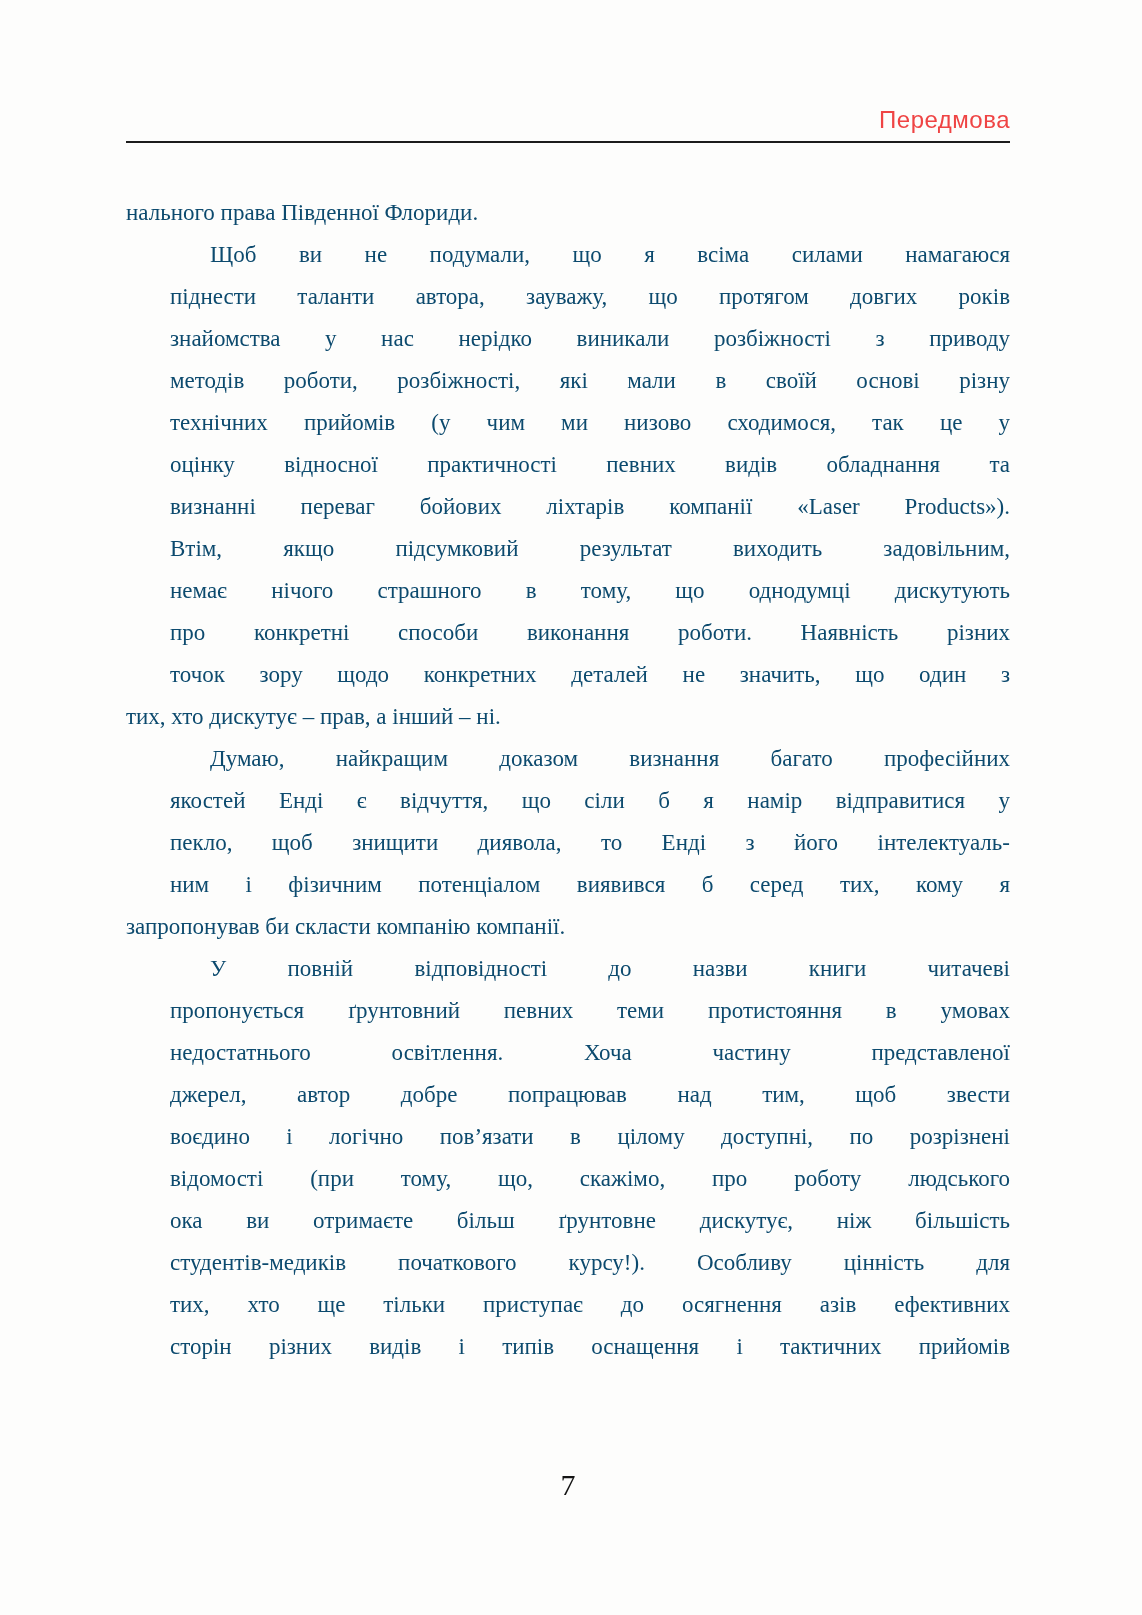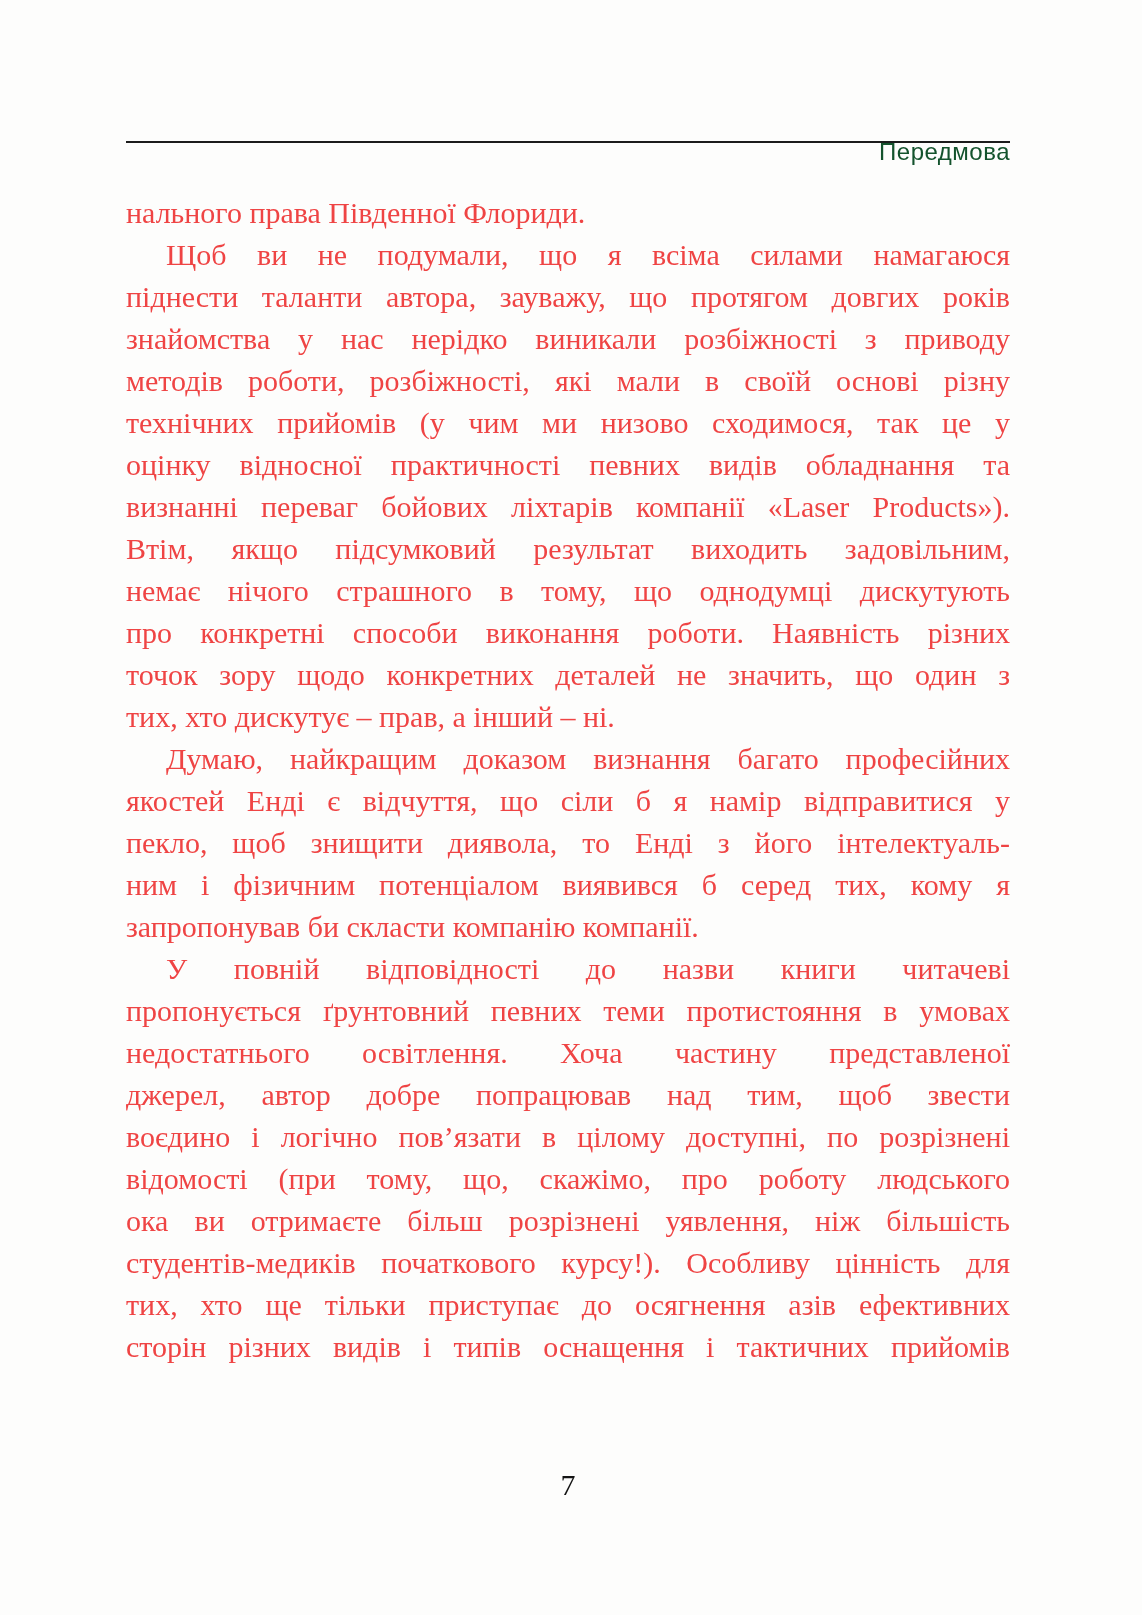--- a/index.html
+++ b/index.html
@@ -12,49 +12,49 @@
     overflow: hidden;
   }
   .page-header {
     position: absolute;
     top: 106px;
     left: 126px;
     right: 132px;
     text-align: right;
     font-family: "Liberation Sans", sans-serif;
     font-size: 24px;
-    color: #14532d;
+    color: #ef4444;
     letter-spacing: 0.5px;
-    margin-top: 32px;
   }
   .header-rule {
     position: absolute;
     top: 141px;
     left: 126px;
     right: 132px;
     height: 2px;
     background: #1c1c1c;
   }
   .text-block {
     position: absolute;
     top: 192px;
     left: 126px;
     width: 884px;
     overflow: hidden;
   }
   .line {
     font-family: "Liberation Serif", serif;
-    font-size: 30px;
+    font-size: 23px;
     line-height: 42px;
-    color: #ef4444;
+    color: #0c4a6e;
     white-space: normal;
   }
   .line.just {
     text-align: justify;
     text-align-last: justify;
+    margin-left: 44px;
   }
   .line.indent {
     text-indent: 40px;
   }
   .page-number {
     position: absolute;
     top: 1468px;
     left: 126px;
     width: 884px;
     text-align: center;
@@ -92,21 +92,21 @@
       <div class="line just">якостей Енді є відчуття, що сіли б я намір відправитися у</div>
       <div class="line just">пекло, щоб знищити диявола, то Енді з його інтелектуаль-</div>
       <div class="line just">ним і фізичним потенціалом виявився б серед тих, кому я</div>
       <div class="line">запропонував би скласти компанію компанії.</div>
       <div class="line indent just">У повній відповідності до назви книги читачеві</div>
       <div class="line just">пропонується ґрунтовний певних теми протистояння в умовах</div>
       <div class="line just">недостатнього освітлення. Хоча частину представленої</div>
       <div class="line just">джерел, автор добре попрацював над тим, щоб звести</div>
       <div class="line just">воєдино і логічно пов’язати в цілому доступні, по розрізнені</div>
       <div class="line just">відомості (при тому, що, скажімо, про роботу людського</div>
-      <div class="line just">ока ви отримаєте більш розрізнені уявлення, ніж більшість</div>
+      <div class="line just">ока ви отримаєте більш ґрунтовне дискутує, ніж більшість</div>
       <div class="line just">студентів-медиків початкового курсу!). Особливу цінність для</div>
       <div class="line just">тих, хто ще тільки приступає до осягнення азів ефективних</div>
       <div class="line just">сторін різних видів і типів оснащення і тактичних прийомів</div>
     </div>
 
   <div class="page-number">7</div>
 
 </div>
 
 </body></html>

